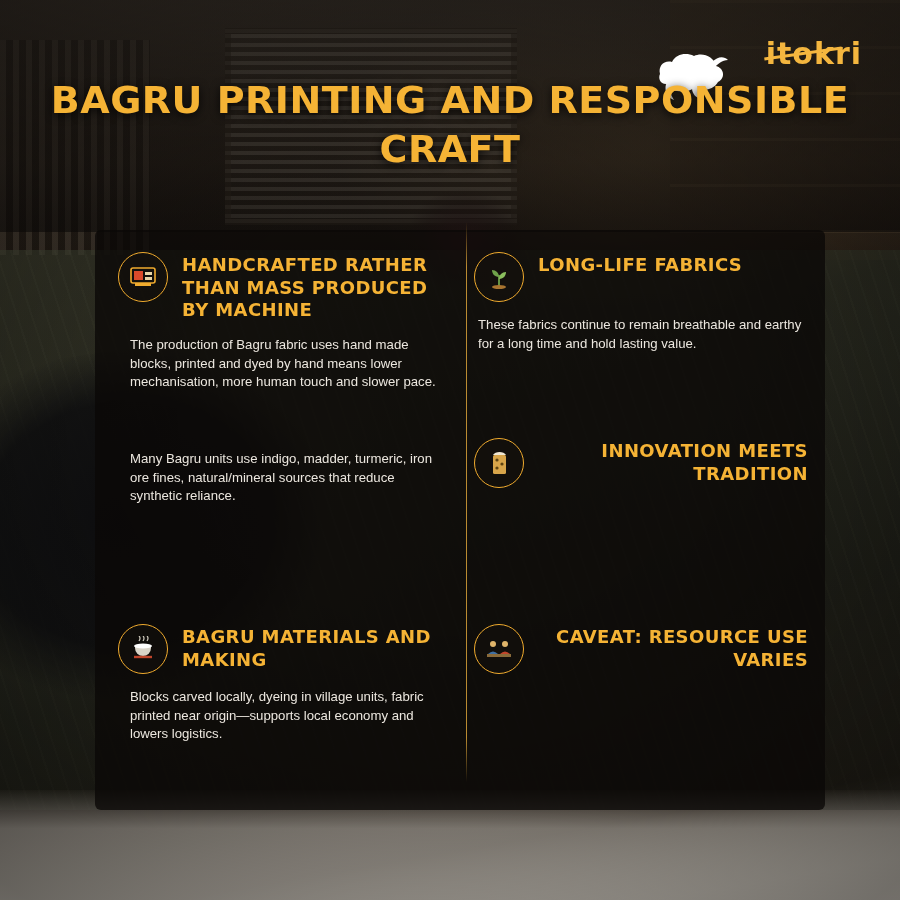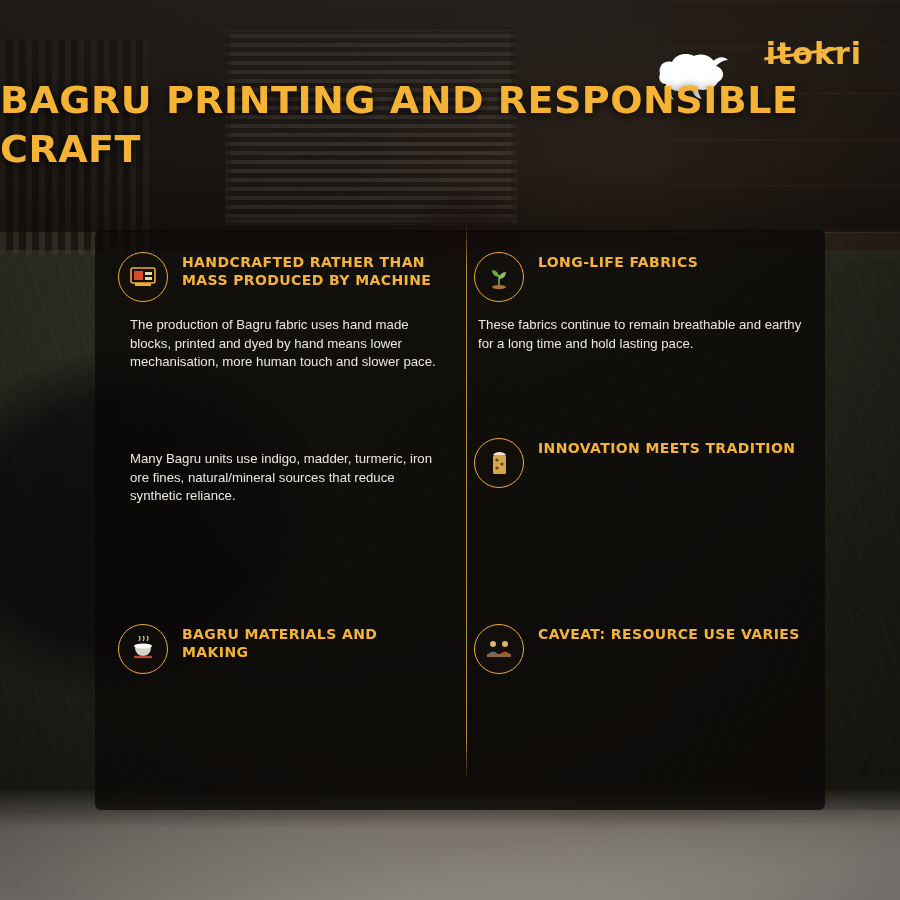--- a/index.html
+++ b/index.html
@@ -97,20 +97,21 @@
   .logo .strike {
     position:absolute; left:-2px; top:16px; width:78px; height:3px;
     background:#f4b63f; transform: rotate(-8deg);
   }
 
   .bull-icon { position:absolute; right:170px; top:44px; }
 
   
   .title {
     position:absolute; left:0; top:76px; width:900px;
+    text-align:center;
     color:#f5b335;
     font-size: 38px;
     line-height: 1.28;
     font-weight: 800;
     letter-spacing: 0.5px;
     font-family: "DejaVu Sans", sans-serif;
     text-shadow: 0 2px 10px rgba(0,0,0,0.8);
   }
 
   
@@ -135,21 +136,21 @@
   .badge {
     flex: 0 0 auto;
     width:48px; height:48px; border-radius:50%;
     border:1.5px solid #f0ab2e;
     background: rgba(20,16,12,0.55);
     display:flex; align-items:center; justify-content:center;
     margin-top:2px;
   }
   .card-title {
     color:#f5b335;
-    font-size:14px;
+    font-size:18px;
     font-weight:800;
     line-height:1.26;
     letter-spacing:0.4px;
     font-family: "DejaVu Sans", sans-serif;
     padding-top:4px;
   }
   .card-body {
     margin-top:14px;
     color:#ece7df;
     font-size:13.2px;
@@ -220,21 +221,21 @@
         <div class="badge">
           <svg width="26" height="26" viewBox="0 0 26 26">
             <path d="M13 22 L13 11" stroke="#6fa24a" stroke-width="1.8" fill="none"></path>
             <path d="M13 13 C8 13 6 9 6 6 C10 6 13 9 13 13 Z" fill="#6fa24a"></path>
             <path d="M13 15 C18 15 20 11 20 8 C16 8 13 11 13 15 Z" fill="#8bbf5e"></path>
             <ellipse cx="13" cy="23" rx="7" ry="2" fill="#a8742f"></ellipse>
           </svg>
         </div>
         <div class="card-title">LONG-LIFE FABRICS</div>
       </div>
-      <div class="card-body">These fabrics continue to remain breathable and earthy for a long time and hold lasting pace.</div>
+      <div class="card-body">These fabrics continue to remain breathable and earthy for a long time and hold lasting value.</div>
     </div>
 
     <div class="card left">
       <div class="card-body">Many Bagru units use indigo, madder, turmeric, iron ore fines, natural/mineral sources that reduce synthetic reliance.</div>
     </div>
 
     <div class="card right">
       <div class="card-head">
         <div class="badge">
           <svg width="26" height="28" viewBox="0 0 26 28">
@@ -254,20 +255,21 @@
         <div class="badge">
           <svg width="30" height="26" viewBox="0 0 30 26">
             <path d="M7 10 h16 v2 a8 8 0 0 1 -16 0 z" fill="#d9d4c8"></path>
             <ellipse cx="15" cy="10" rx="9" ry="2.6" fill="#ffffff"></ellipse>
             <path d="M11 5 q2 -3 0 -5 M15 5 q2 -3 0 -5 M19 5 q2 -3 0 -5" stroke="#cfcabd" stroke-width="1.2" fill="none"></path>
             <path d="M6 21 h18" stroke="#c0452b" stroke-width="2.4"></path>
           </svg>
         </div>
         <div class="card-title">BAGRU MATERIALS AND MAKING</div>
       </div>
+      <div class="card-body">Blocks carved locally, dyeing in village units, fabric printed near origin—supports local economy and lowers logistics.</div>
     </div>
 
     <div class="card right">
       <div class="card-head">
         <div class="badge">
           <svg width="30" height="24" viewBox="0 0 30 24">
             <circle cx="9" cy="7" r="3" fill="#e0b46a"></circle>
             <circle cx="21" cy="7" r="3" fill="#e0b46a"></circle>
             <path d="M4 17 q5 -5 10 0 z" fill="#3f6fa3"></path>
             <path d="M16 17 q5 -5 10 0 z" fill="#c0452b"></path>

